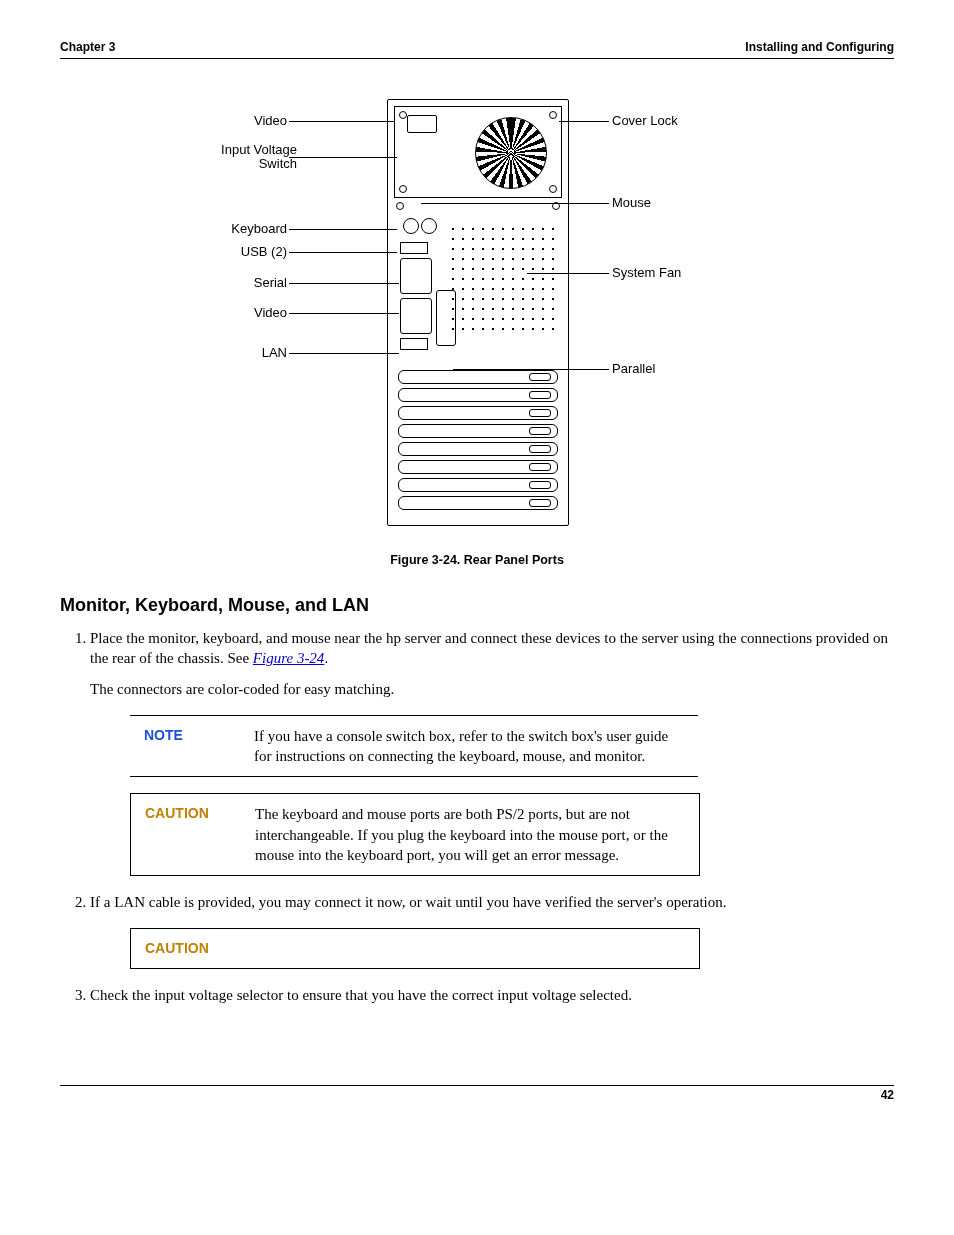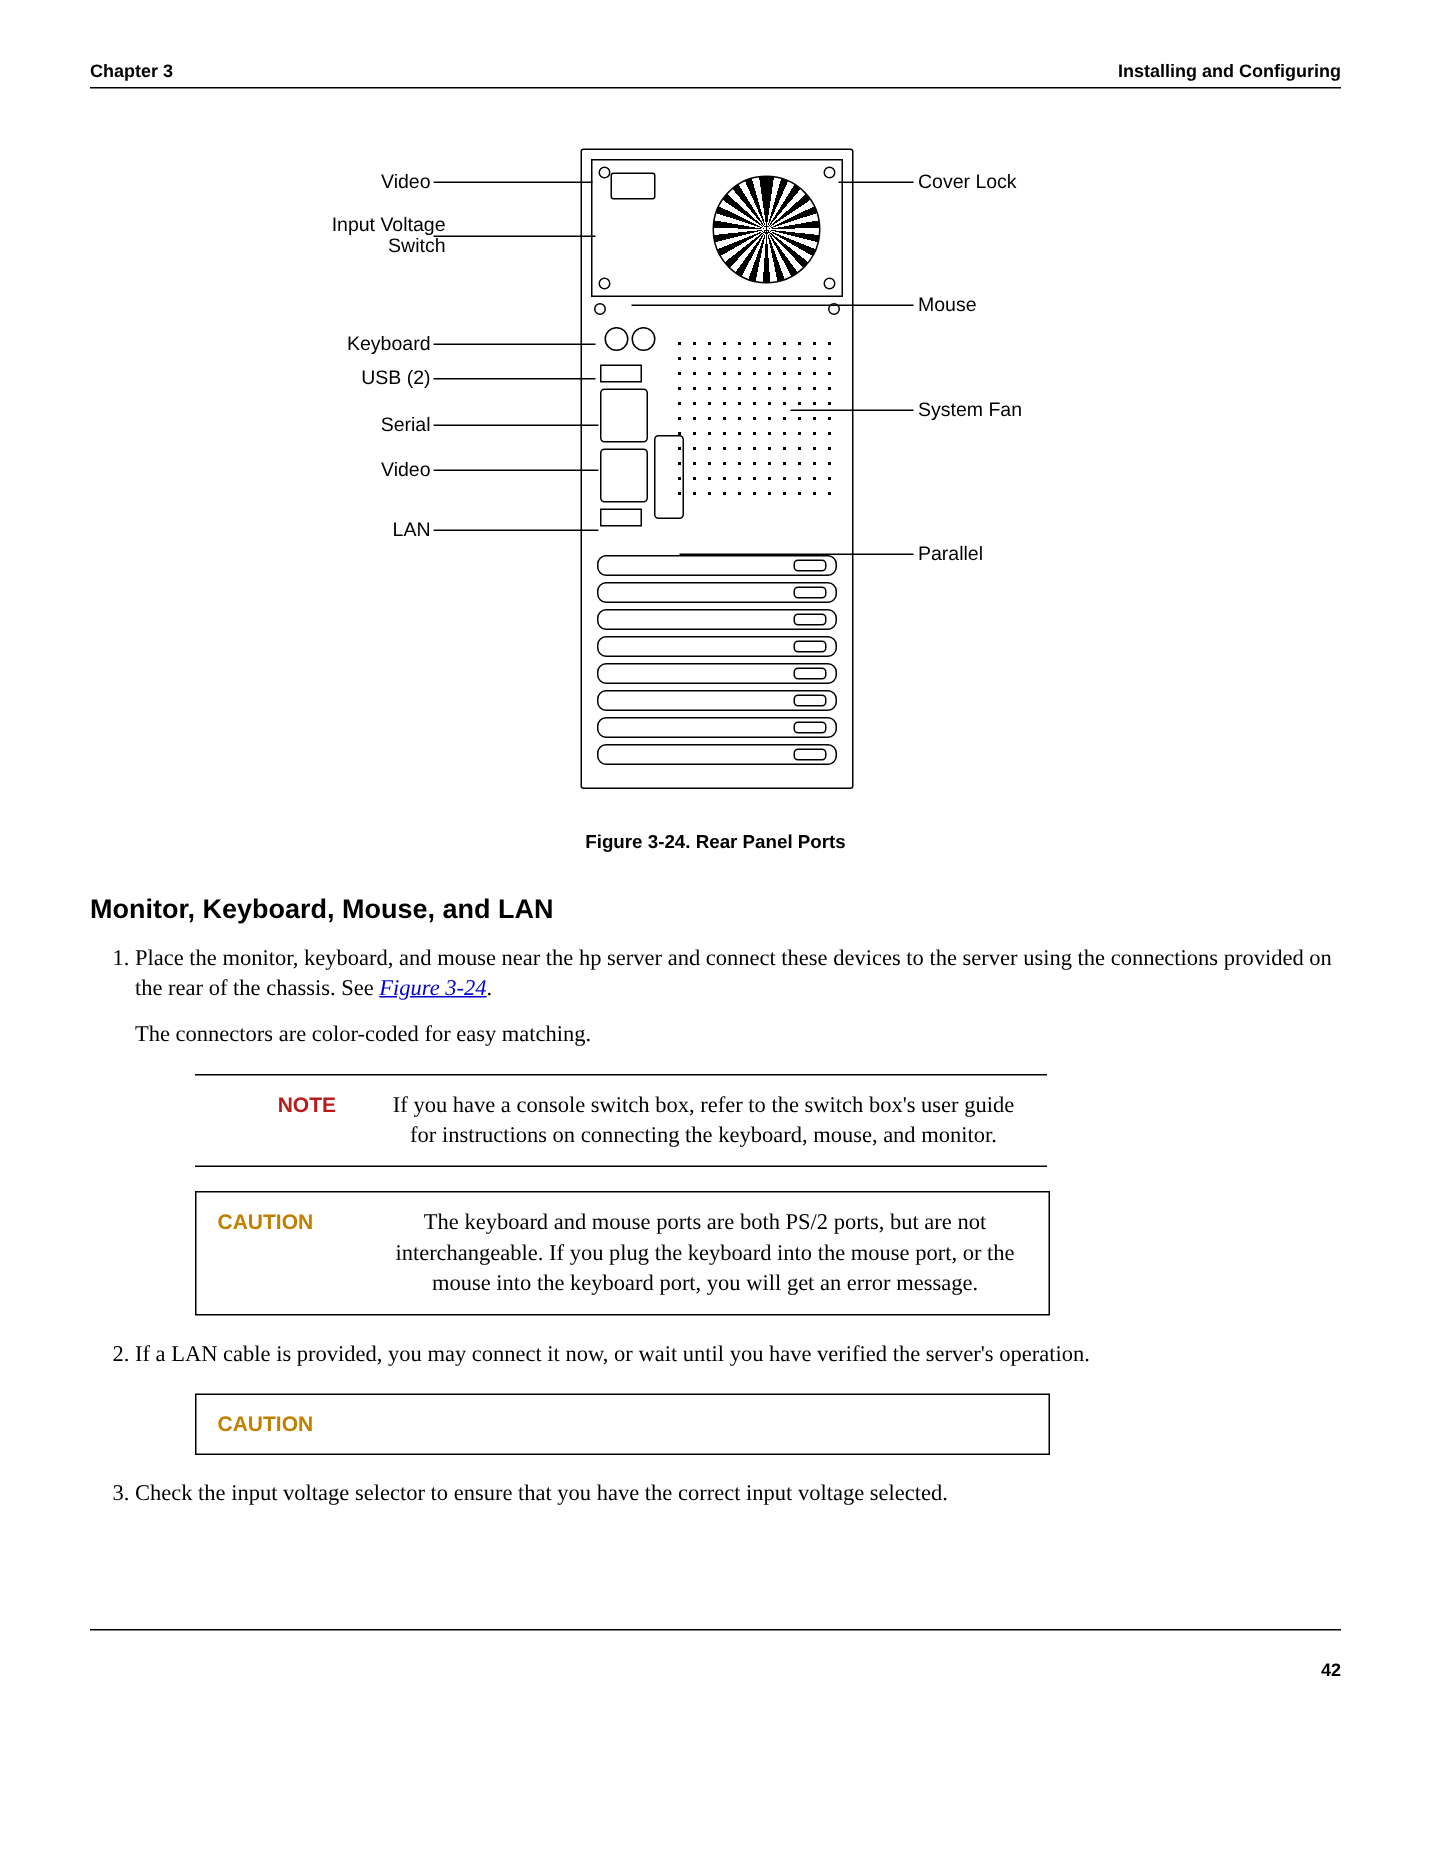--- a/index.html
+++ b/index.html
@@ -104,30 +104,30 @@
   }
   .note-only {
     border-left: none; border-right: none;
   }
   .callout-label {
     font-family: Arial, Helvetica, sans-serif;
     font-weight: bold;
     font-size: 14px;
     min-width: 80px;
   }
-  .note-label { color: #b91c1c; text-align: right; }
+  .note-label { color: #1d4ed8; }
   .caution-label { color: #c08000; }
-  .callout-text { flex: 1; line-height: 1.35; text-align: center; }
+  .callout-text { flex: 1; line-height: 1.35; }
   .page-footer {
     border-top: 1.5px solid #000;
     text-align: right;
     font-family: Arial, Helvetica, sans-serif;
     font-size: 12px;
     font-weight: bold;
-    padding-top: 19px;
+    padding-top: 2px;
     margin-top: 80px;
   }
 </style>
 </head>
 <body>
 
 <div class="header-row">
   <span>Chapter 3</span>
   <span>Installing and Configuring</span>
 </div>

